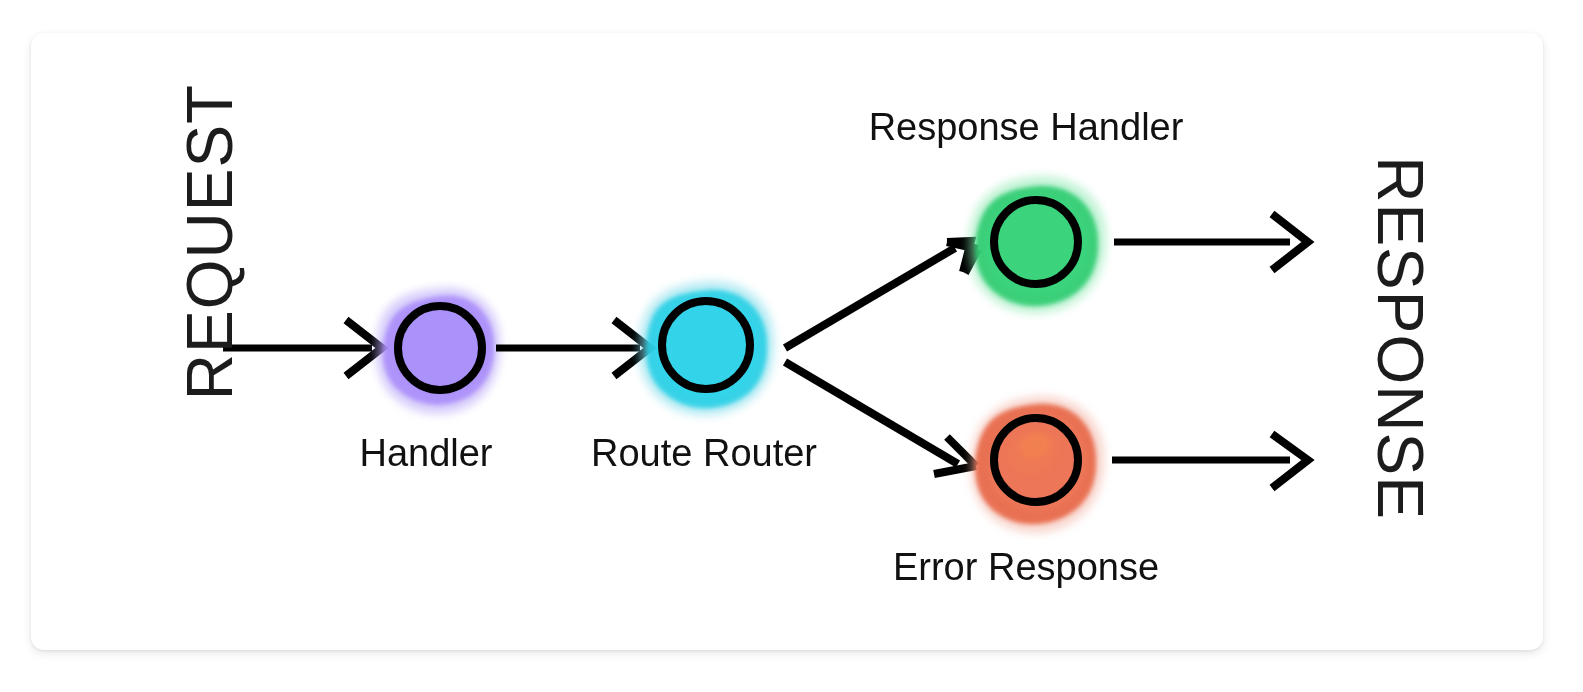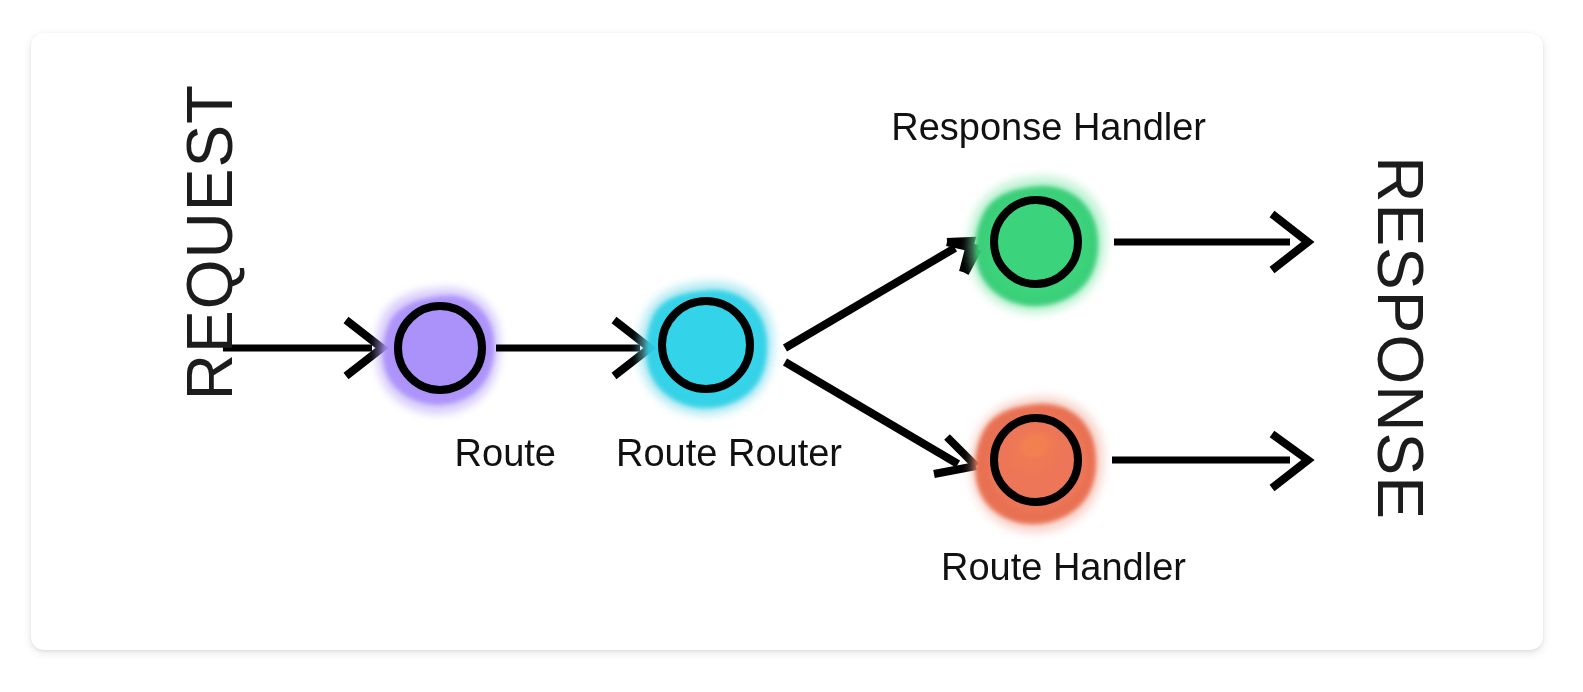--- a/index.html
+++ b/index.html
@@ -61,21 +61,21 @@
     text-align: center;
     transform: rotate(90deg);
     transform-origin: 210px 32px;
   }
   .node-label {
     position: absolute;
     font-family: "Liberation Sans", sans-serif;
     font-weight: 400;
     font-size: 38px;
     color: #111111;
-    text-align: right;
+    text-align: center;
     white-space: nowrap;
   }
   #label-router      { left: 296px;  top: 432px; width: 260px; }
   #label-route       { left: 566px;  top: 432px; width: 276px; }
   #label-response    { left: 846px;  top: 106px; width: 360px; }
   #label-error       { left: 866px;  top: 546px; width: 320px; }
 </style>
 </head>
 <body>
 
@@ -242,21 +242,21 @@
     <g>
       <line x1="1112" y1="460" x2="1290" y2="460" stroke="#000" stroke-width="7" stroke-linecap="butt"></line>
       <polyline points="1272,434 1308,460 1272,488" fill="none" stroke="#000" stroke-width="8" stroke-linecap="butt" stroke-linejoin="miter"></polyline>
     </g>
   </svg>
 
   <div class="side-label" id="request-label">REQUEST</div>
 
   <div class="side-label" id="response-label">RESPONSE</div>
 
-  <div class="node-label" id="label-router">Route</div>
+  <div class="node-label" id="label-router">Handler</div>
 
   <div class="node-label" id="label-route">Route Router</div>
 
   <div class="node-label" id="label-response">Response Handler</div>
 
-  <div class="node-label" id="label-error">Route Handler</div>
+  <div class="node-label" id="label-error">Error Response</div>
 
 </div>
 
 </body></html>

